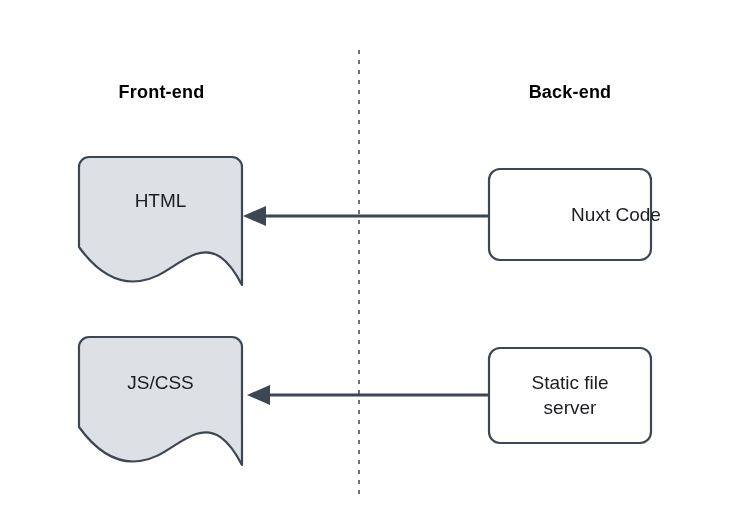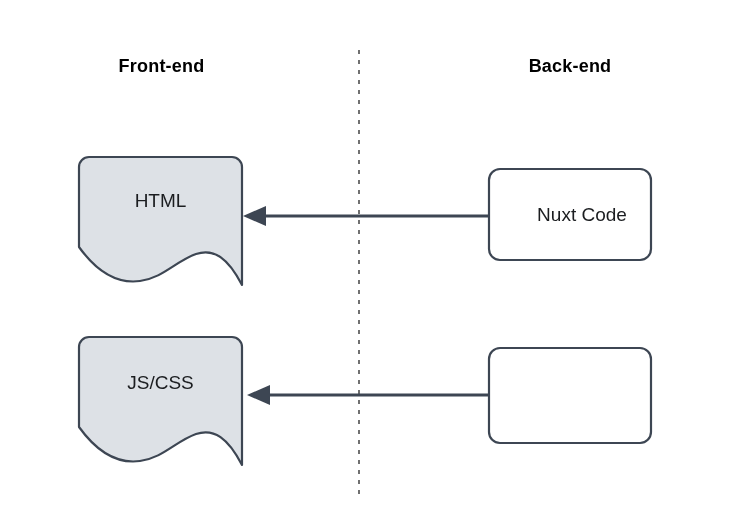--- a/index.html
+++ b/index.html
@@ -27,20 +27,21 @@
   }
   .section-label {
     position: absolute;
     font-family: "Liberation Sans", sans-serif;
     font-size: 18px;
     font-weight: bold;
     color: #000000;
     text-align: center;
     white-space: nowrap;
     letter-spacing: 0.2px;
+    margin-top: 26px;
   }
   #label-frontend {
     left: 0px;
     top: 56px;
     width: 323px;
   }
   #label-backend {
     left: 395px;
     top: 56px;
     width: 350px;
@@ -68,20 +69,21 @@
     left: 79px;
     top: 362px;
     width: 163px;
     height: 40px;
   }
   #text-nuxt {
     left: 489px;
     top: 194px;
     width: 186px;
     height: 40px;
+    padding-left: 34px;
   }
   #text-static {
     left: 489px;
     top: 370px;
     width: 162px;
     height: 50px;
   }
 </style>
 </head>
 <body>
@@ -138,14 +140,16 @@
   <div class="section-label" id="label-frontend">Front-end</div>
 
   <div class="section-label" id="label-backend">Back-end</div>
 
   <div class="node-text" id="text-jscss">JS/CSS</div>
 
   <div class="node-text" id="text-html">HTML</div>
 
   <div class="node-text" id="text-nuxt">Nuxt Code</div>
 
+  <div class="node-text" id="text-static">Static file
+server</div>
 
 </div>
 
 </body></html>

